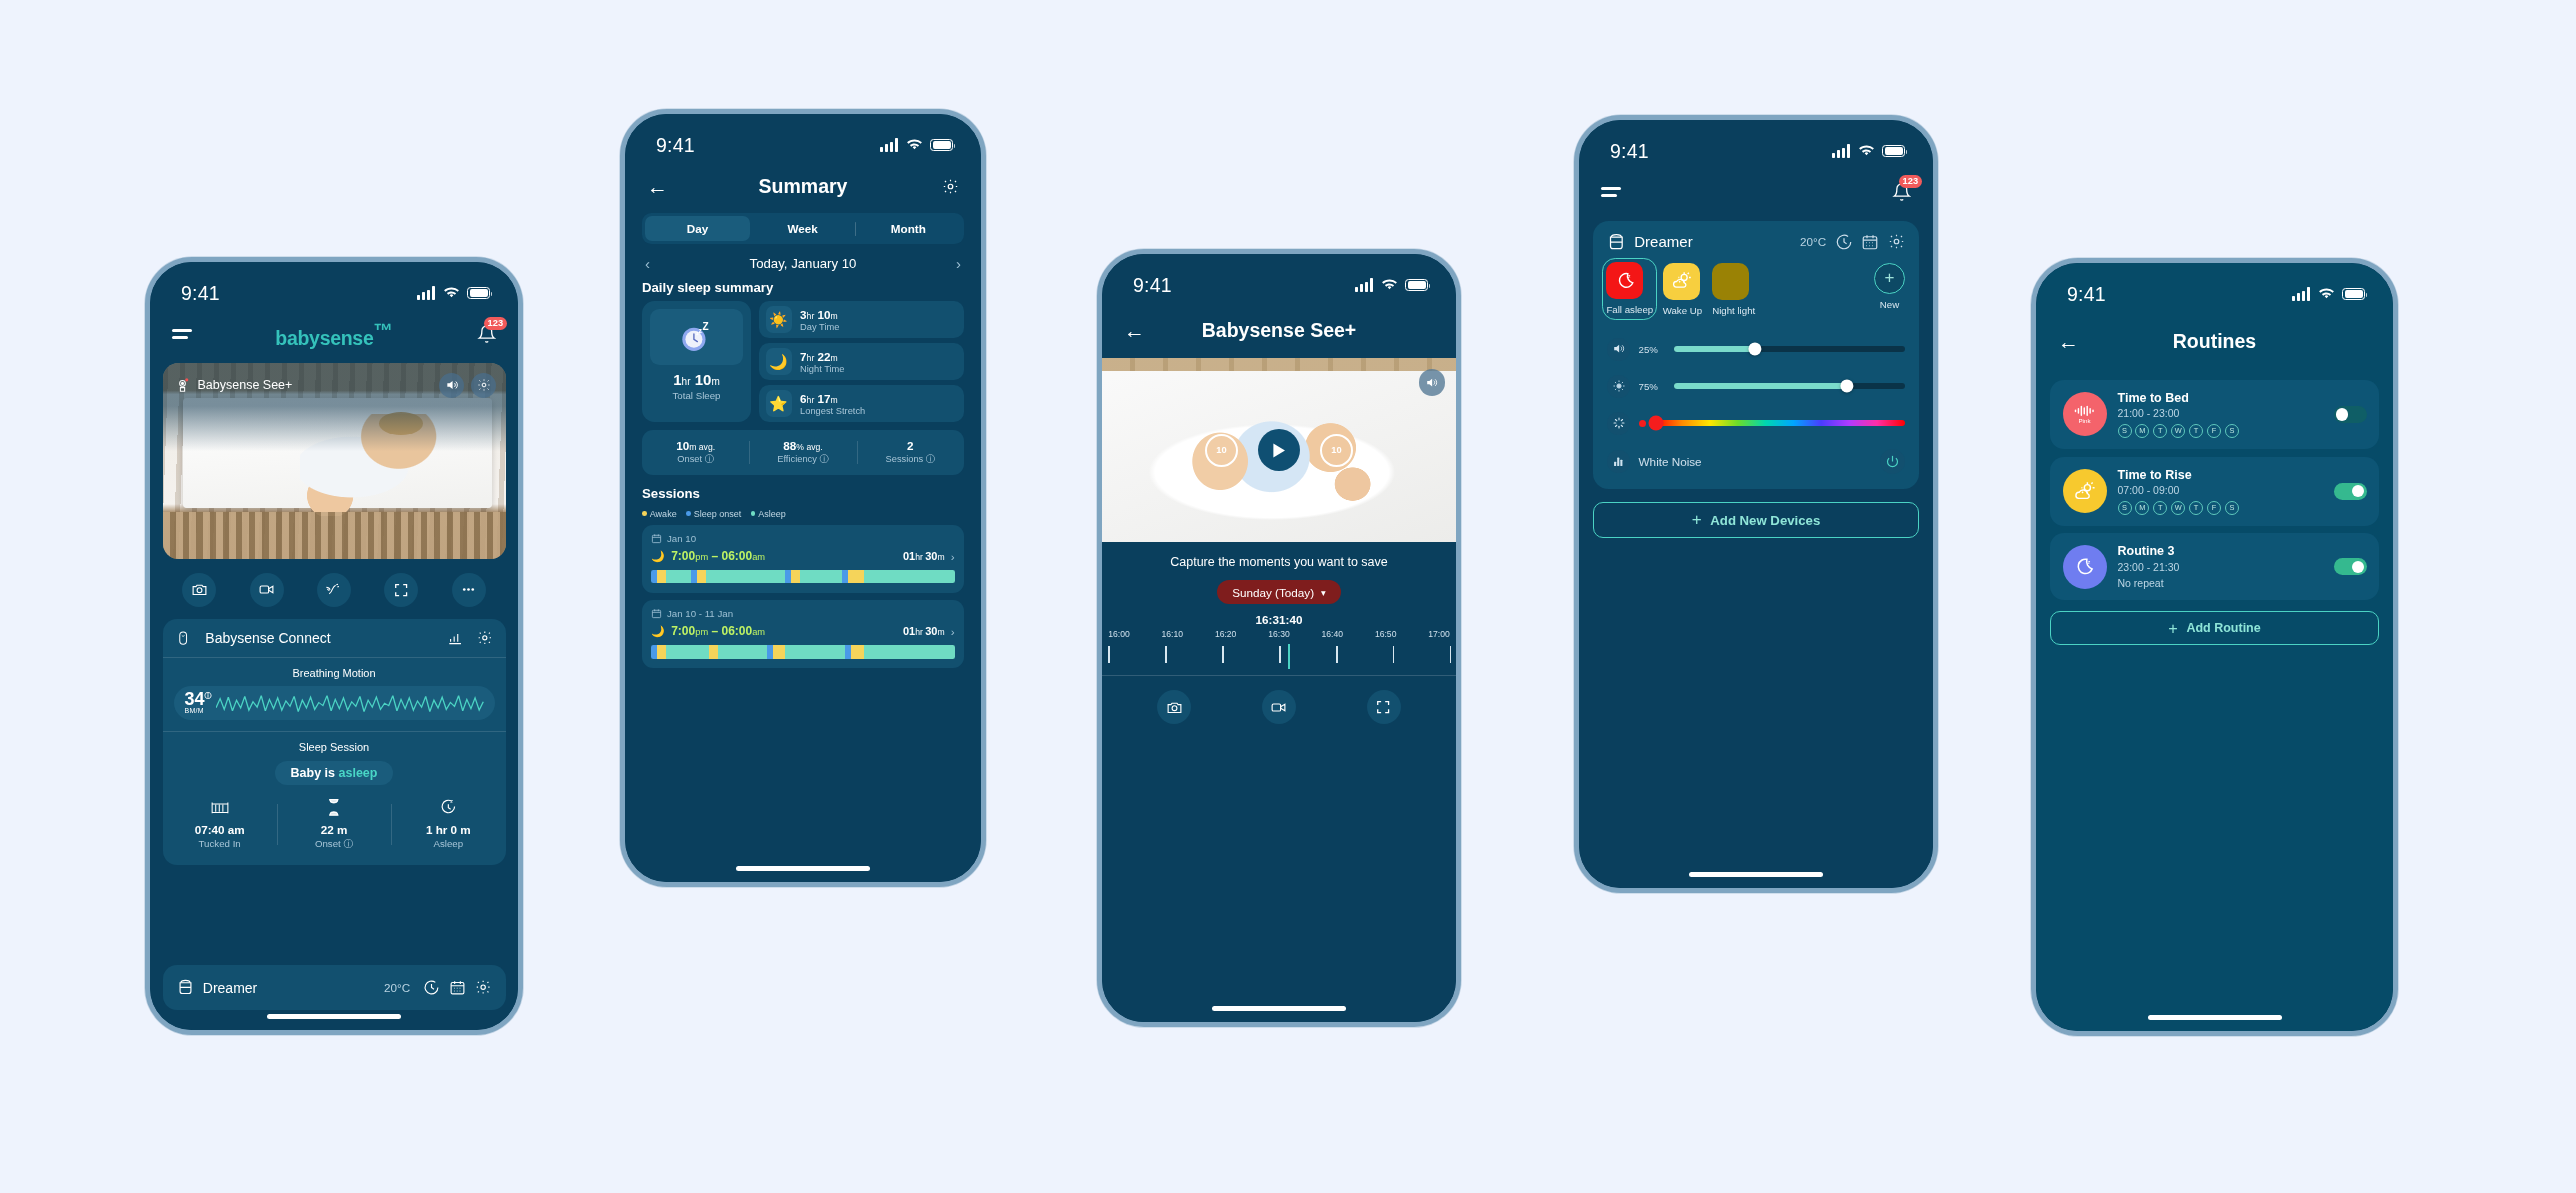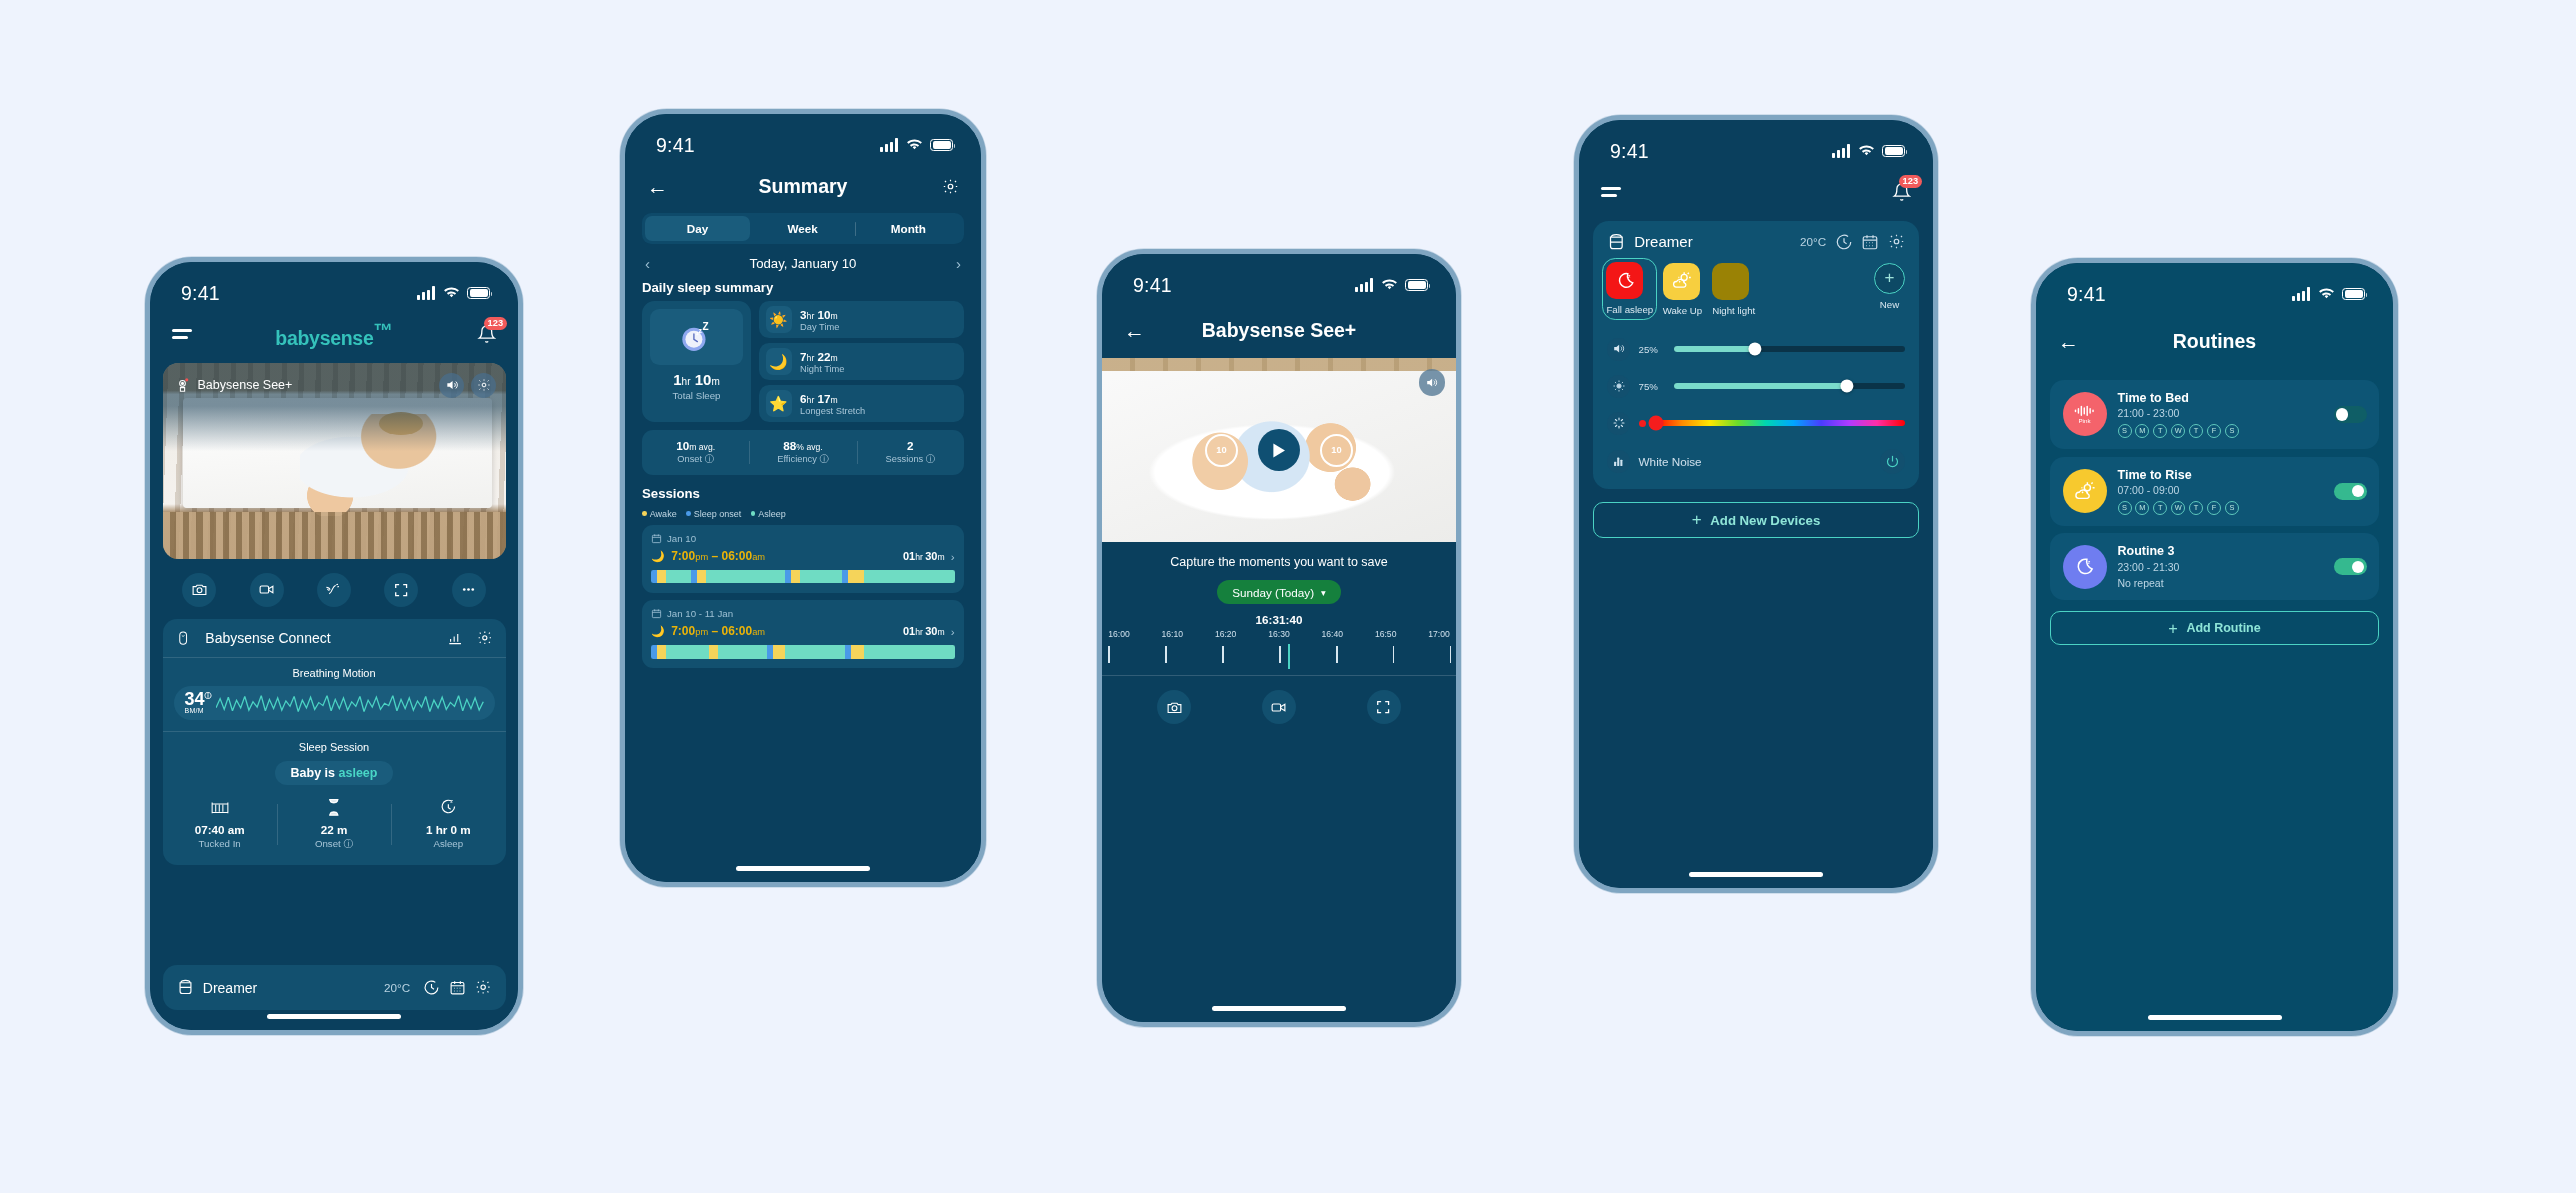--- a/index.html
+++ b/index.html
@@ -136,21 +136,21 @@
   .avg3 .a + .a::before { content:""; position:absolute; left:0; top:2.3px; bottom:2.3px; width:0.8px; background:rgba(255,255,255,.14); }
   .avg3 .av { color:#fff; font-size:11.7px; font-weight:700; }
   .avg3 .av small{ font-size:8.6px; font-weight:400; }
   .avg3 .al { color:#a8c6d8; font-size:9.3px; margin-top:1.6px; }
   .legend { display:flex; gap:9.3px; padding:1.6px 17px 6.2px; }
   .legend span { color:#c2d8e5; font-size:9px; display:flex; align-items:center; gap:3.1px; }
   .dot { width:4.7px; height:4.7px; border-radius:50%; display:inline-block; }
   .sess { margin:0 17px 7.8px; background:#12506f; border-radius:11px; padding:7.8px 9.3px 9.3px; }
   .sess-date { color:#9dc0d4; font-size:9.7px; display:flex; align-items:center; gap:4.7px; }
   .sess-row { display:flex; align-items:center; gap:6.2px; margin:5.4px 0 7px; }
-  .sess-row .tm { color:#eab308; font-size:12px; font-weight:700; flex:1; }
+  .sess-row .tm { color:#bef264; font-size:12px; font-weight:700; flex:1; }
   .sess-row .tm small { font-size:9.3px; font-weight:400; }
   .sess-row .dur { color:#fff; font-size:11px; font-weight:700; }
   .sess-row .dur small { font-size:8.6px; font-weight:400; }
   .sess-bar { height:13.2px; border-radius:2.3px; overflow:hidden; display:flex; }
 
   
   .p3 .screen { background:#0a3f5d; }
   .vid { position:relative; height:184px; overflow:hidden;
     background: linear-gradient(180deg,#c9b294 0 6%, #f7f7f5 8%, #fcfcfa 58%, #efefea 100%); }
   .vid-sheet { position:absolute; inset:0; background:
@@ -160,21 +160,21 @@
     background: radial-gradient(ellipse 24% 40% at 18% 52%, #f1cda6 0 62%, rgba(241,205,166,0) 64%),
                 radial-gradient(ellipse 30% 45% at 46% 48%, #d5e6f5 0 68%, rgba(213,230,245,0) 70%),
                 radial-gradient(ellipse 22% 34% at 78% 40%, #f0c9a0 0 62%, rgba(240,201,160,0) 64%),
                 radial-gradient(ellipse 16% 24% at 90% 72%, #eec7a0 0 60%, rgba(238,199,160,0) 62%); }
   .vid-rail { position:absolute; left:0; top:0; width:100%; height:7%; background:repeating-linear-gradient(90deg,#c3a87f 0 28px,#b2966a 28px 33px); opacity:.9; }
   .vid-sound { position:absolute; top:11px; right:11px; width:26.5px; height:26.5px; border-radius:50%; background:rgba(86,122,150,.8); display:flex; align-items:center; justify-content:center; }
   .vid-ctrls { position:absolute; left:0; right:0; top:50%; transform:translateY(-50%); display:flex; align-items:center; justify-content:center; gap:20px; }
   .skipb { width:33px; height:33px; border-radius:50%; border:2.3px solid #fff; display:flex; align-items:center; justify-content:center; color:#fff; font-size:9.3px; font-weight:700; }
   .playb { width:42px; height:42px; border-radius:50%; background:#0f4f72; display:flex; align-items:center; justify-content:center; }
   .cap { text-align:center; color:#fff; font-size:12.5px; font-weight:500; padding:13.2px 0 11px; }
-  .sunday { margin:0 auto; width:max-content; background:#15803d; border-radius:12.5px; padding:5.4px 15.6px; color:#fff; font-size:11.7px; display:flex; align-items:center; gap:7px; }
+  .sunday { margin:0 auto; width:max-content; background:#7f1d1d; border-radius:12.5px; padding:5.4px 15.6px; color:#fff; font-size:11.7px; display:flex; align-items:center; gap:7px; }
   .tcode { text-align:center; color:#fff; font-size:11.7px; font-weight:700; padding:8.6px 0 3.1px; }
   .ticklabels { display:flex; justify-content:space-between; padding:0 6.2px; color:#cfe0ec; font-size:8.6px; }
   .ticks { position:relative; height:26.5px; margin:3.9px 6.2px 0; }
   .tick { position:absolute; top:4.7px; width:1.2px; background:rgba(200,225,240,.72); }
   .tick.maj { height:17px; top:3.1px; background:rgba(228,240,248,.95); width:1.6px; }
   .tick.cur { height:25px; top:1.6px; background:#4bd3c4; width:1.9px; }
   .tl-div { height:0.8px; background:rgba(255,255,255,.16); margin-top:6.2px; }
   .vctrl { display:flex; justify-content:space-around; align-items:center; padding:14px 20px; }
   .vctrl .b { width:34px; height:34px; border-radius:50%; background:#12506f; display:flex; align-items:center; justify-content:center; }
 

